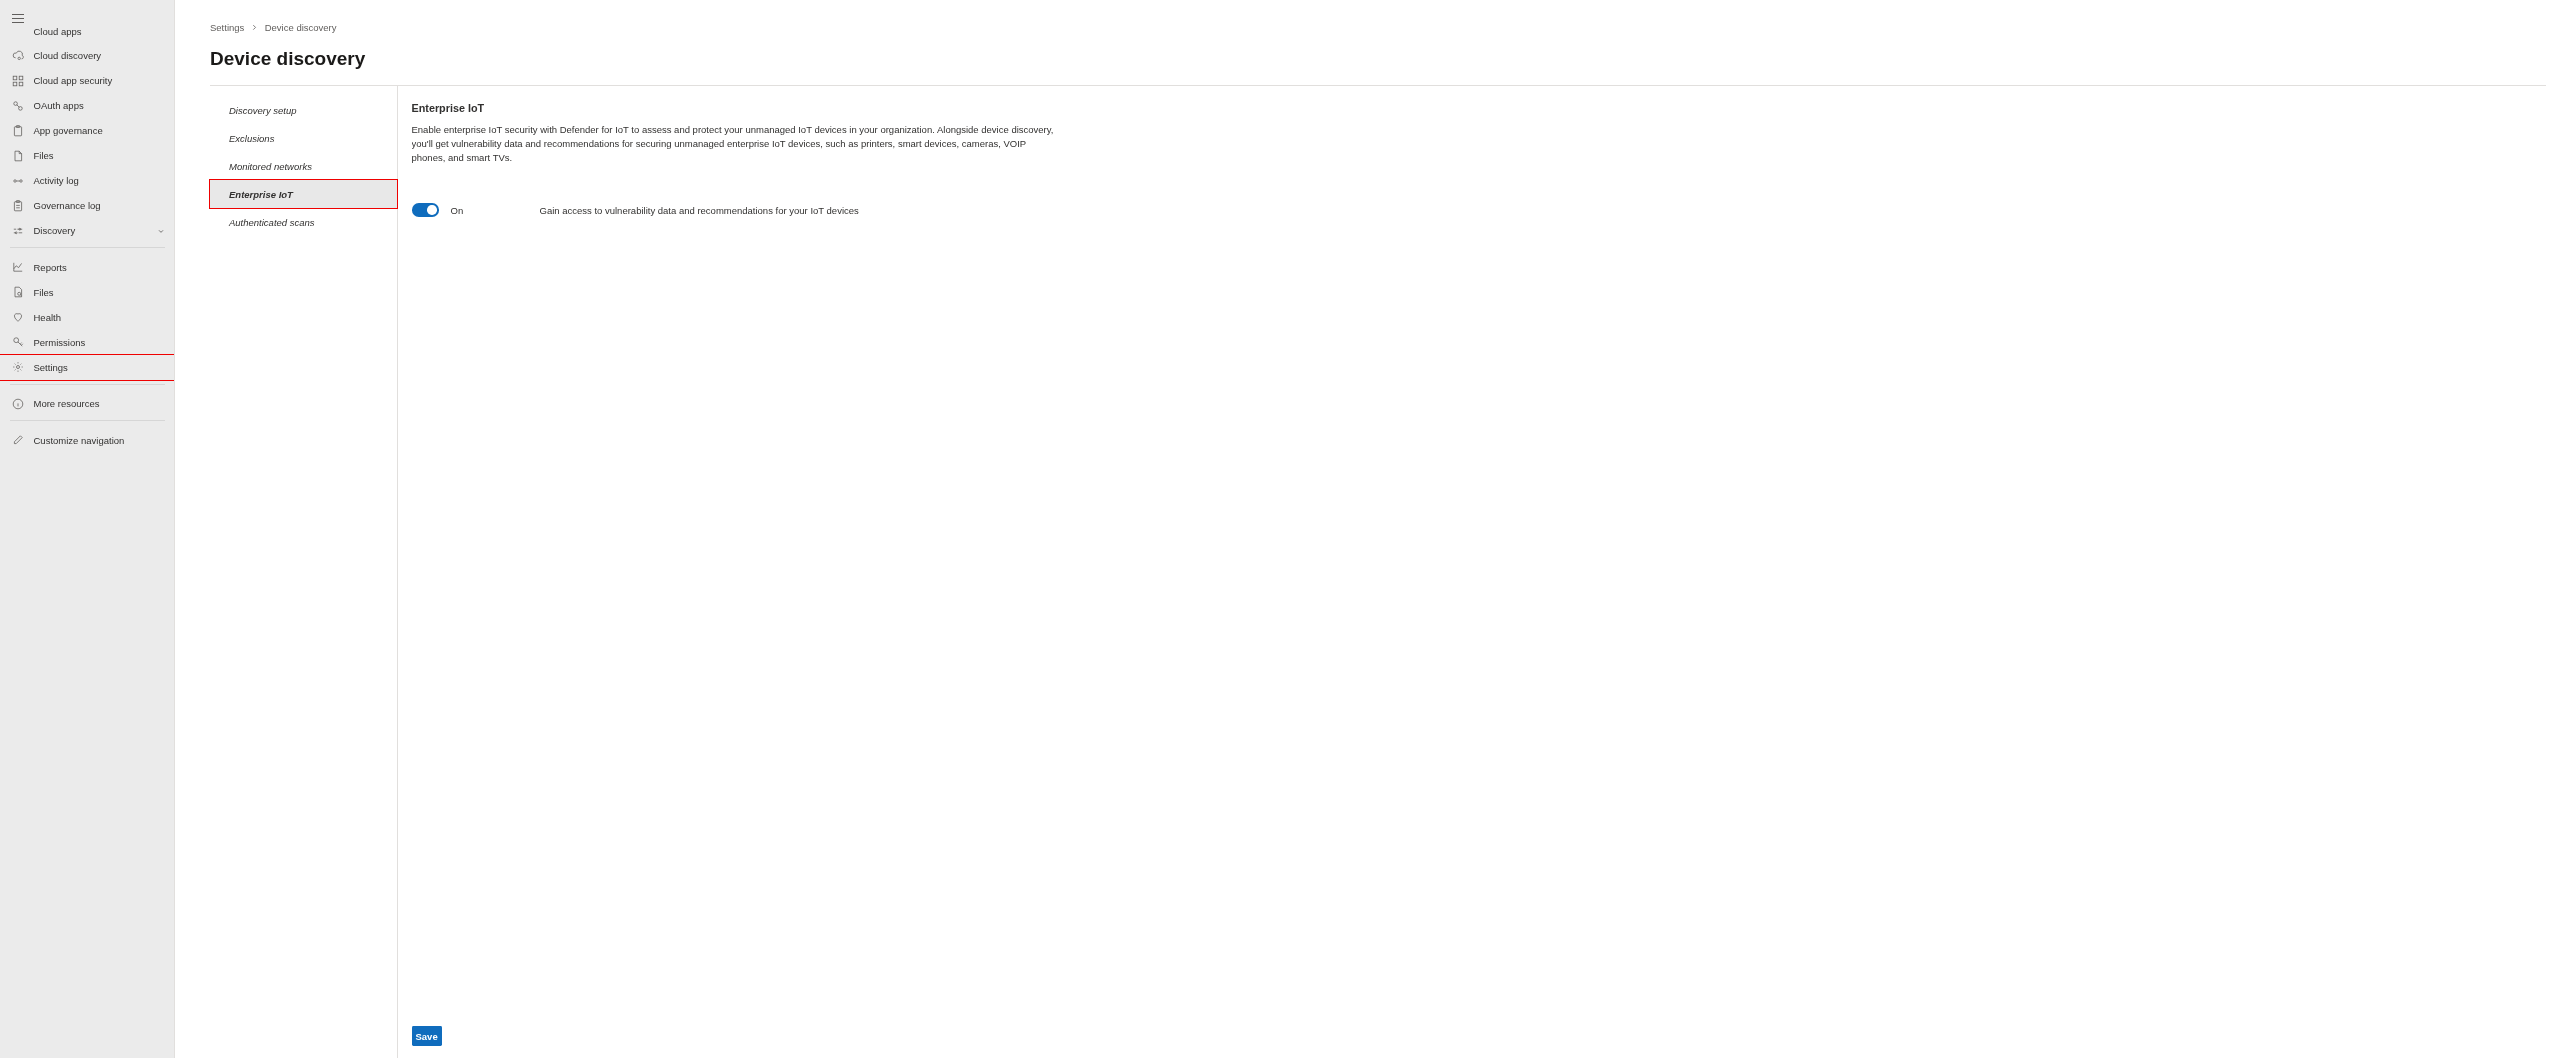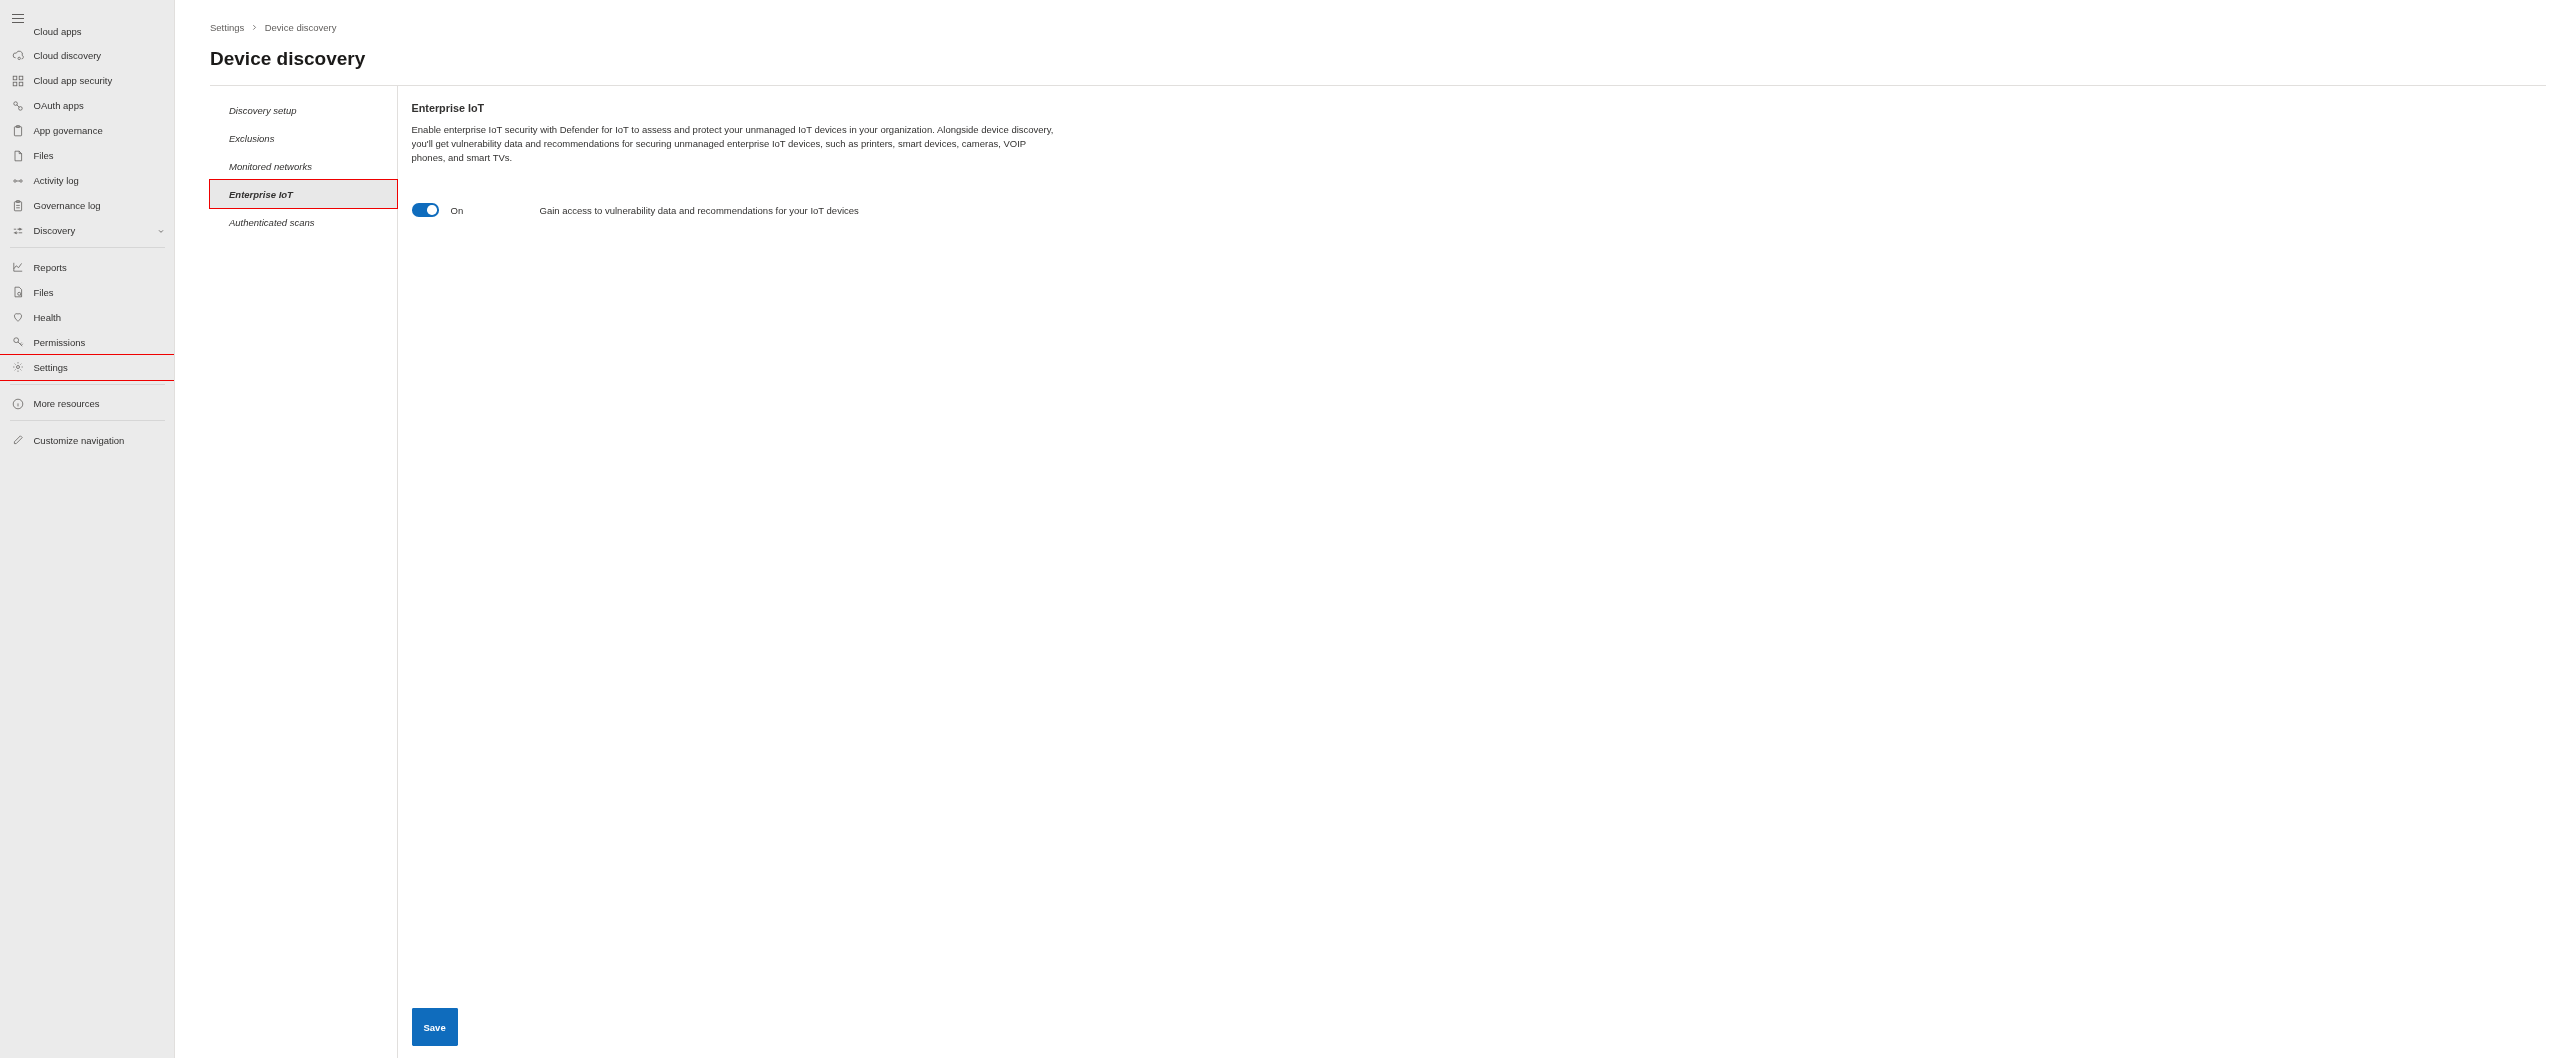--- a/index.html
+++ b/index.html
@@ -147,22 +147,22 @@
 
     .footer-bar {
       padding: 9.5px 0 12px 0;
     }
     .save-btn {
       background: #0f6cbd;
       color: #fff;
       border: none;
       font-size: 9.5px;
       font-weight: 600;
-      height: 38px;
-      padding: 0 12px;
+      height: 20px;
+      padding: 0 4px;
       border-radius: 1.4px;
       cursor: pointer;
     }
 
     svg { display: block; }
   </style>
 </head>
 <body>
 
 <div class="app">

